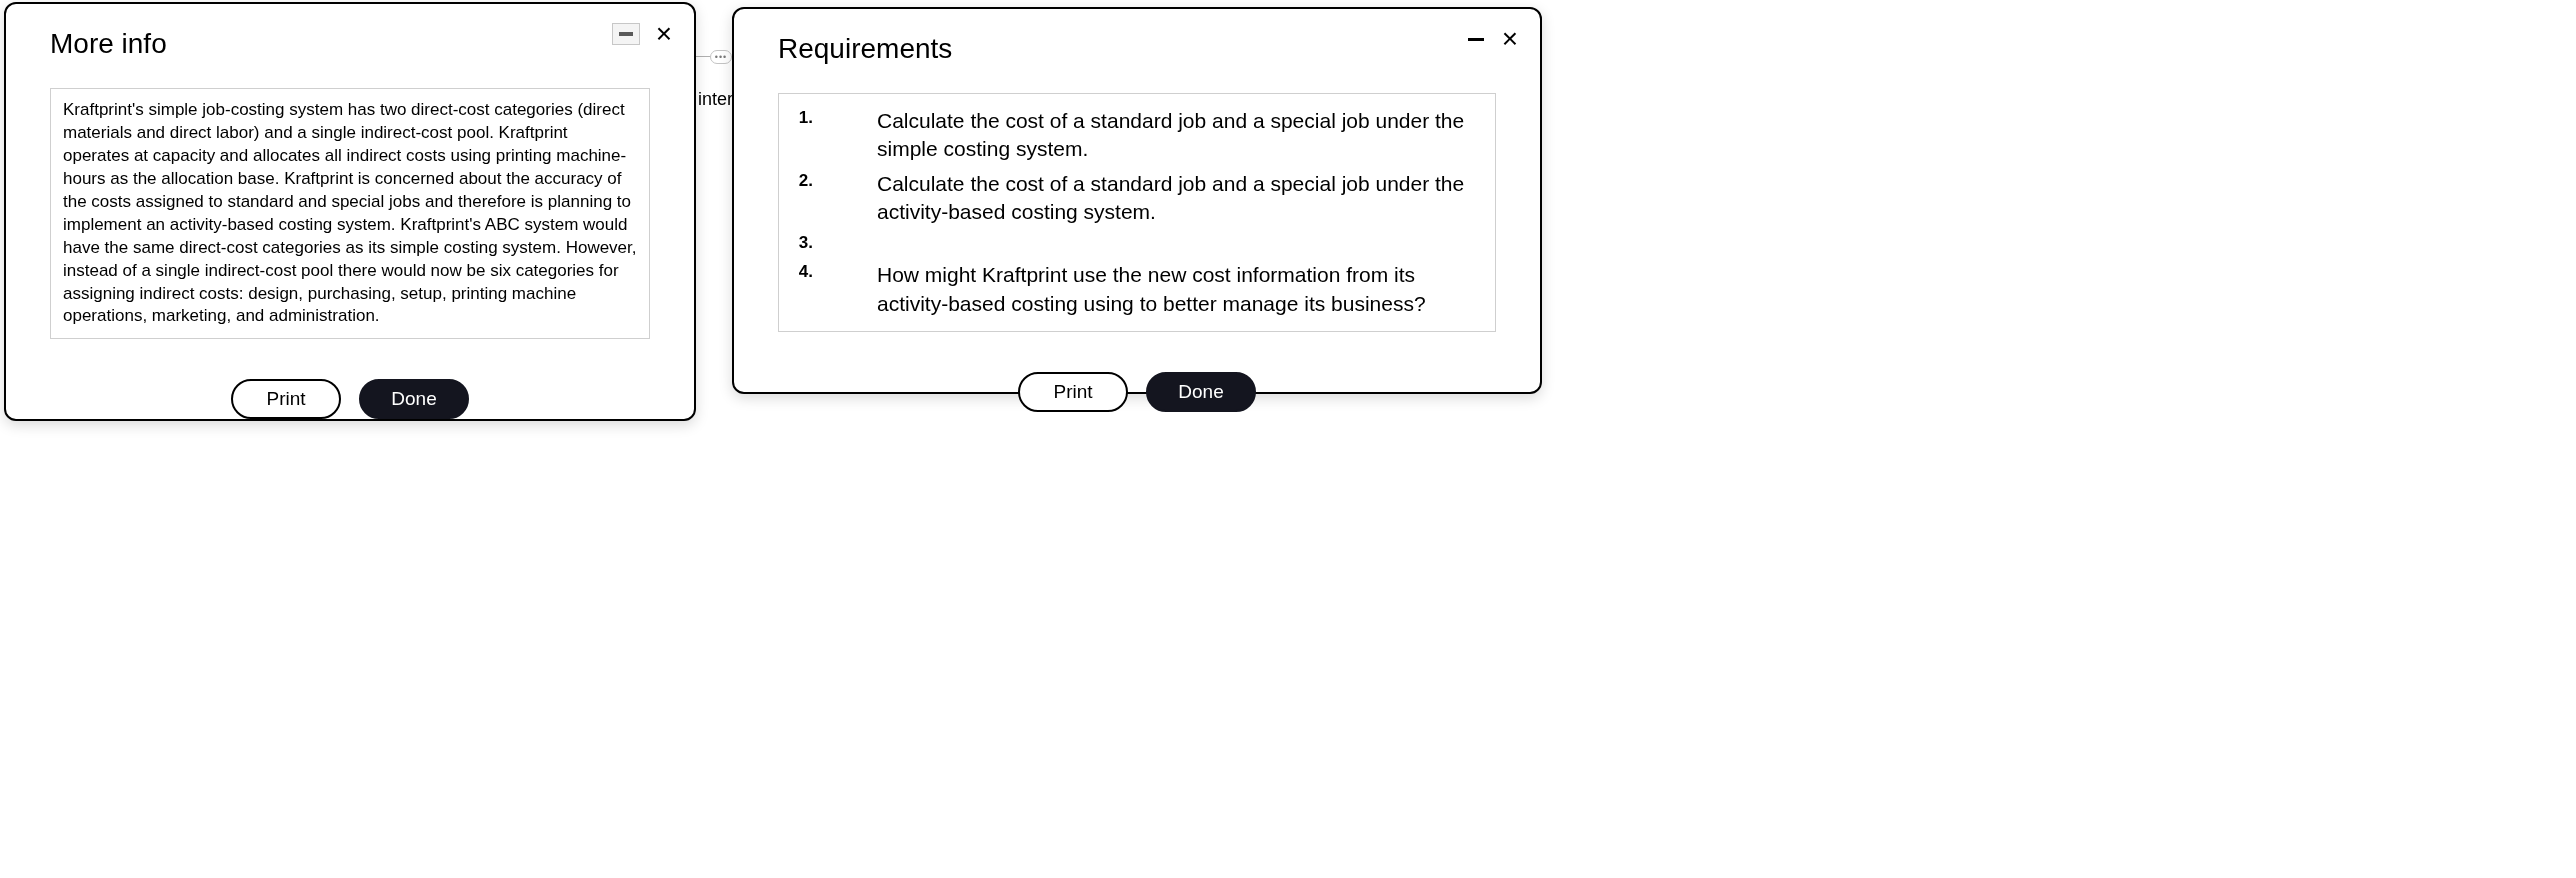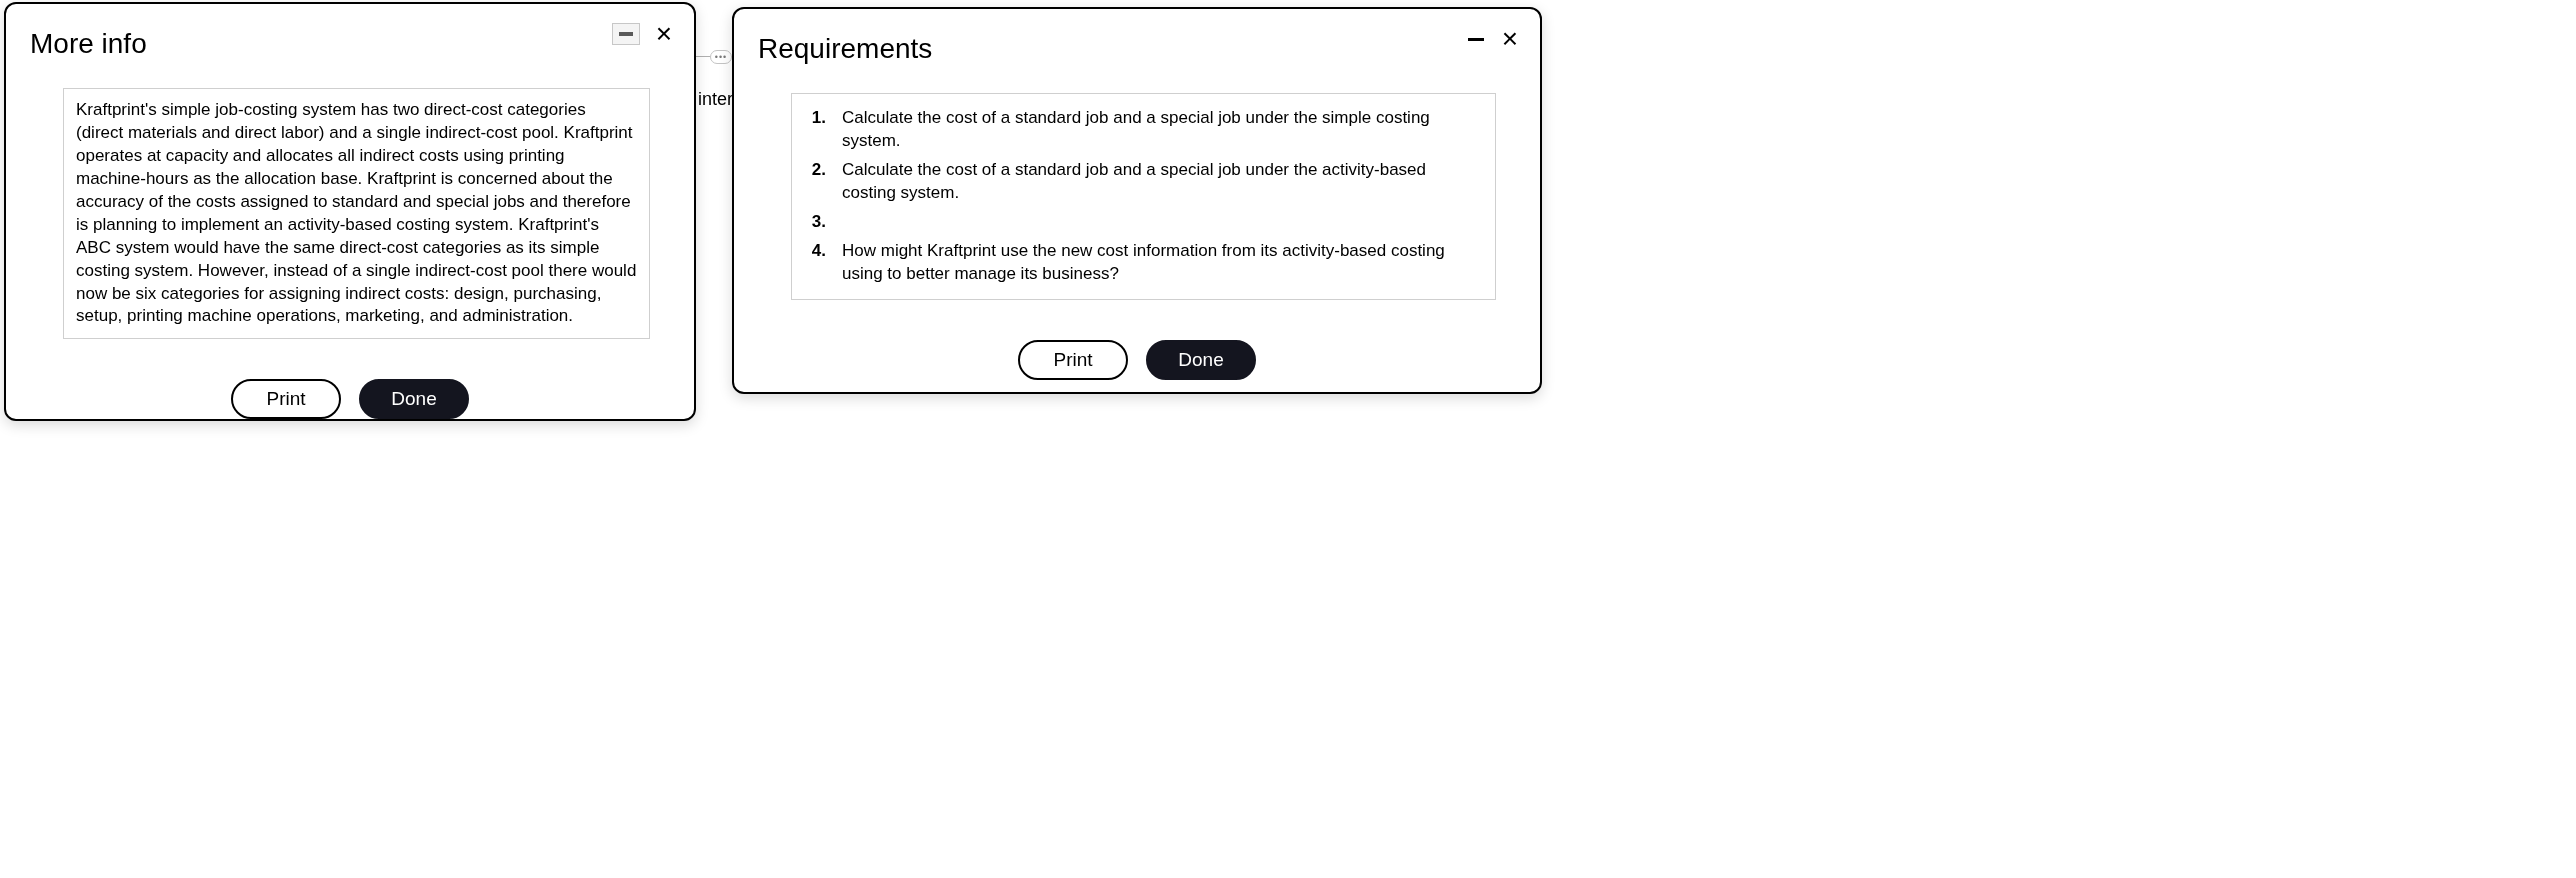--- a/index.html
+++ b/index.html
@@ -35,21 +35,21 @@
       height: 419px;
     }
     .dialog-requirements {
       left: 732px;
       top: 7px;
       width: 810px;
       height: 387px;
     }
     .dialog-header {
       position: relative;
-      padding: 24px 28px 8px 24px;
+      padding: 24px 28px 8px 44px;
     }
     .dialog-title {
       font-size: 28px;
       font-weight: 400;
       color: #000;
     }
     .window-controls {
       position: absolute;
       top: 16px;
       right: 16px;
@@ -90,21 +90,21 @@
       height: 28px;
       display: flex;
       align-items: center;
       justify-content: center;
       cursor: pointer;
       font-size: 28px;
       line-height: 1;
       color: #000;
     }
     .dialog-body {
-      padding: 20px 44px 12px 57px;
+      padding: 20px 44px 12px 44px;
     }
     .content-box {
       border: 1px solid #cfcfcf;
       padding: 10px 12px;
       font-size: 17px;
       line-height: 1.35;
       color: #000;
     }
     .req-list {
       list-style: none;
@@ -118,22 +118,23 @@
       padding: 3px 0;
     }
     .req-num {
       min-width: 22px;
       text-align: right;
       font-weight: bold;
       font-size: 17px;
     }
     .req-text {
       flex: 1;
-      font-size: 17px;
+      font-size: 21px;
       line-height: 1.35;
+      margin-left: 48px;
     }
     .dialog-footer {
       display: flex;
       justify-content: center;
       gap: 18px;
       padding: 28px 0 24px 0;
     }
     .btn {
       min-width: 110px;
       height: 40px;

